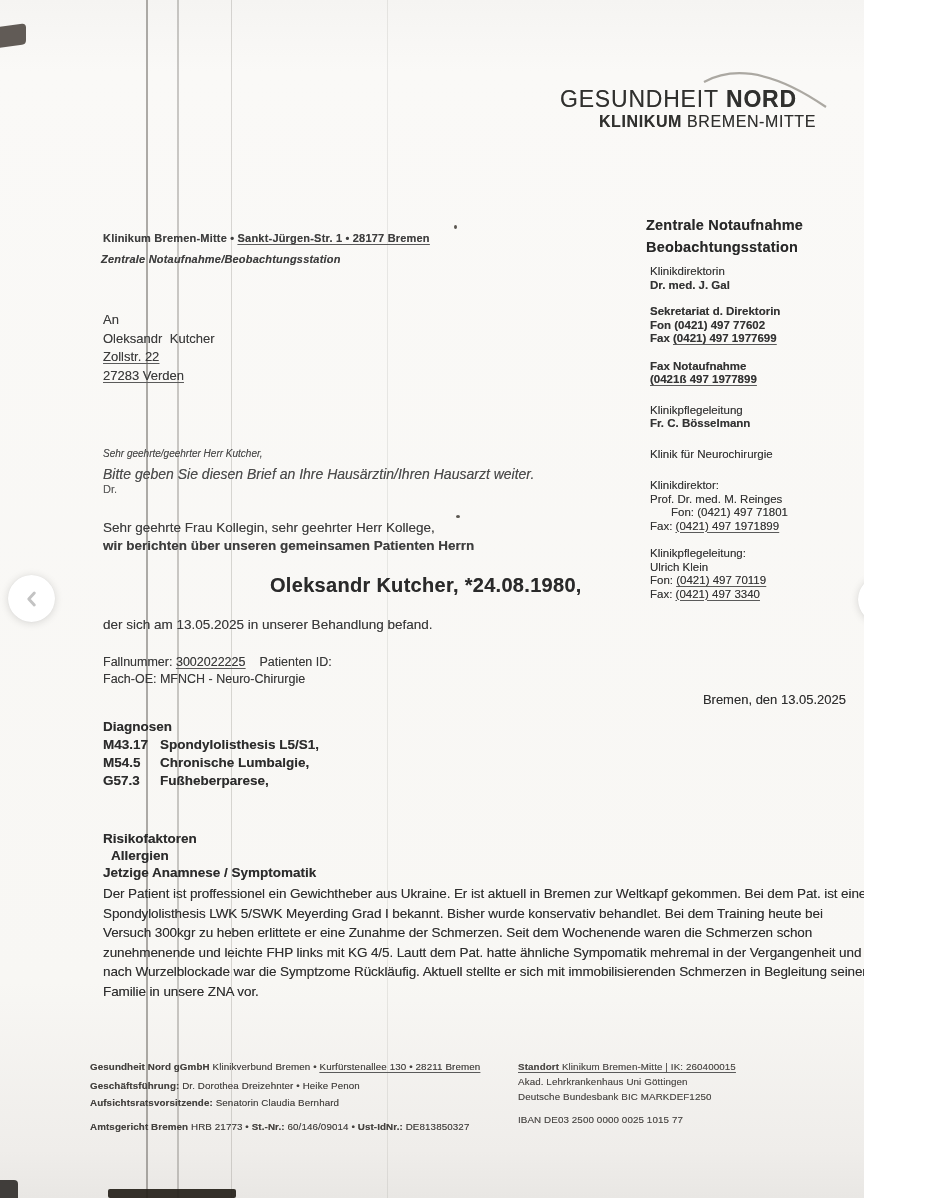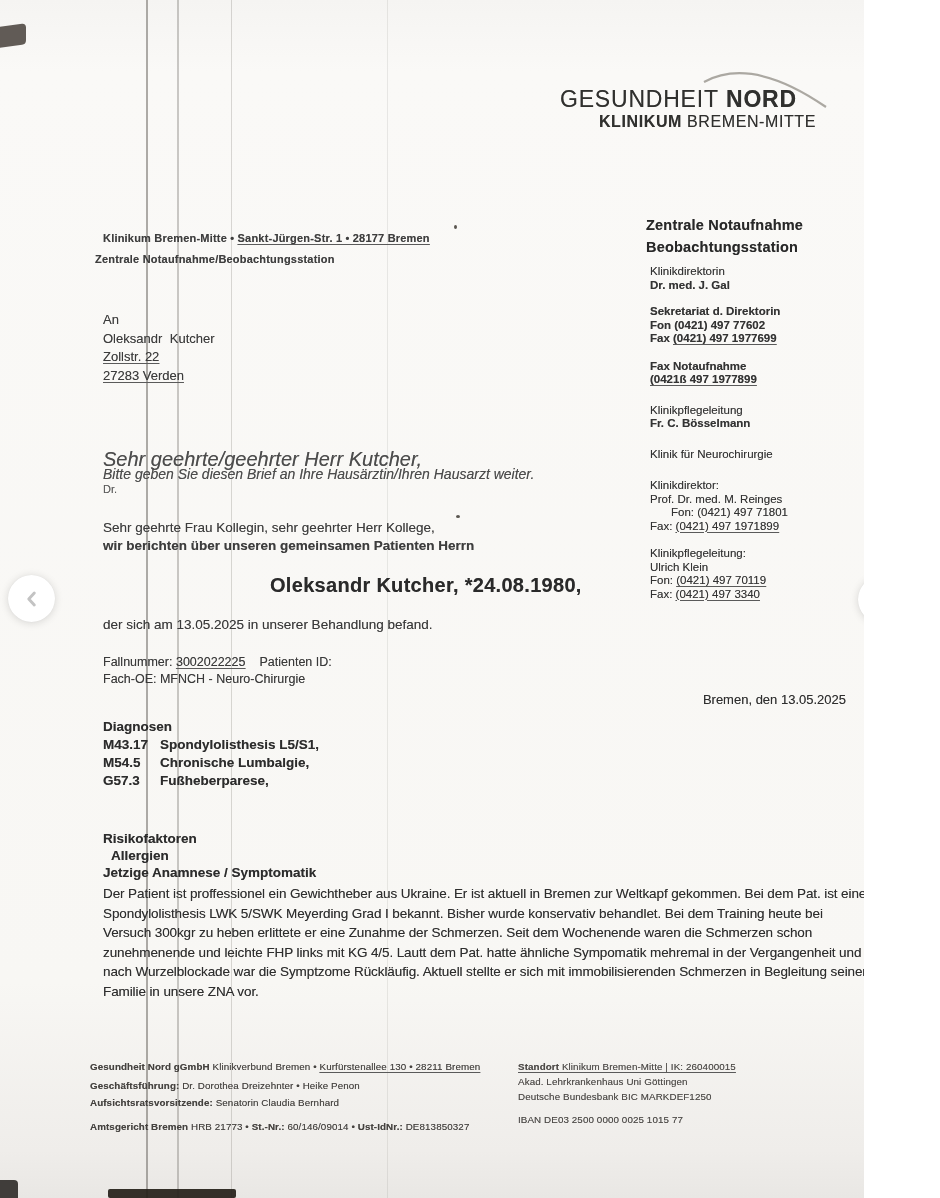--- a/index.html
+++ b/index.html
@@ -59,21 +59,21 @@
     <path d="M 14 24 Q 62 -2 136 49" stroke="#97938c" stroke-width="2.2" fill="none" opacity="0.8"></path>
   </svg>
   <div class="abs" style="left:560px;top:86px;width:256px;">
     <div class="brand1"><span>GESUNDHEIT</span>&nbsp;<span class="b">NORD</span></div>
     <div class="brand2"><span class="b">KLINIKUM</span>&nbsp;<span>BREMEN-MITTE</span></div>
   </div>
 
   <div class="abs sender" style="left:103px;top:232px;">
     <span>Klinikum Bremen-Mitte • </span><span class="u">Sankt-Jürgen-Str. 1 • 28177 Bremen</span>
   </div>
-  <div class="abs sender" style="left:95px;top:253px;">Zentrale Notaufnahme/Beobachtungsstation</div>
+  <div class="abs sender" style="left:101px;top:253px;font-style:italic;">Zentrale Notaufnahme/Beobachtungsstation</div>
 
   <div class="abs addr" style="left:103px;top:311px;">
     <div class="line">An</div>
     <div class="line" style="word-spacing:4px;">Oleksandr Kutcher</div>
     <div class="line u">Zollstr. 22</div>
     <div class="line u">27283 Verden</div>
   </div>
 
   <div class="abs contact" style="left:646px;top:216px;">
     <div class="title" style="margin-bottom:4px;">Zentrale Notaufnahme</div>
@@ -91,21 +91,21 @@
     <div style="margin-left:4px;">Klinikdirektor:</div>
     <div style="margin-left:4px;">Prof. Dr. med. M. Reinges</div>
     <div style="margin-left:4px;padding-left:21px;"><span>Fon: </span><span>(0421) 497 71801</span></div>
     <div style="margin-left:4px;margin-bottom:14px;"><span>Fax: </span><span class="u">(0421) 497 1971899</span></div>
     <div style="margin-left:4px;">Klinikpflegeleitung:</div>
     <div style="margin-left:4px;">Ulrich Klein</div>
     <div style="margin-left:4px;"><span>Fon: </span><span class="u">(0421) 497 70119</span></div>
     <div style="margin-left:4px;"><span>Fax: </span><span class="u">(0421) 497 3340</span></div>
   </div>
 
-  <div class="abs line it" style="left:103px;top:448px;font-size:20px;color:#4c4c4c;">Sehr geehrte/geehrter Herr Kutcher,</div>
+  <div class="abs line it" style="left:103px;top:448px;font-size:10px;color:#4c4c4c;">Sehr geehrte/geehrter Herr Kutcher,</div>
   <div class="abs line it" style="left:103px;top:466px;font-size:14px;color:#4c4c4c;">Bitte geben Sie diesen Brief an Ihre Hausärztin/Ihren Hausarzt weiter.</div>
   <div class="abs line" style="left:103px;top:483px;font-size:11px;color:#5d5d5d;">Dr.</div>
 
   <div class="abs line" style="left:103px;top:520px;font-size:13.5px;color:#3d3d3d;">Sehr geehrte Frau Kollegin, sehr geehrter Herr Kollege,</div>
   <div class="abs line" style="left:103px;top:538px;font-size:13.5px;color:#3d3d3d;font-weight:bold;">wir berichten über unseren gemeinsamen Patienten Herrn</div>
 
   <div class="abs line b" style="left:270px;top:574px;font-size:20px;color:#2a2a2a;letter-spacing:.3px;">Oleksandr Kutcher, *24.08.1980,</div>
 
   <div class="abs line" style="left:103px;top:617px;font-size:13.5px;">der sich am 13.05.2025 in unserer Behandlung befand.</div>
 

